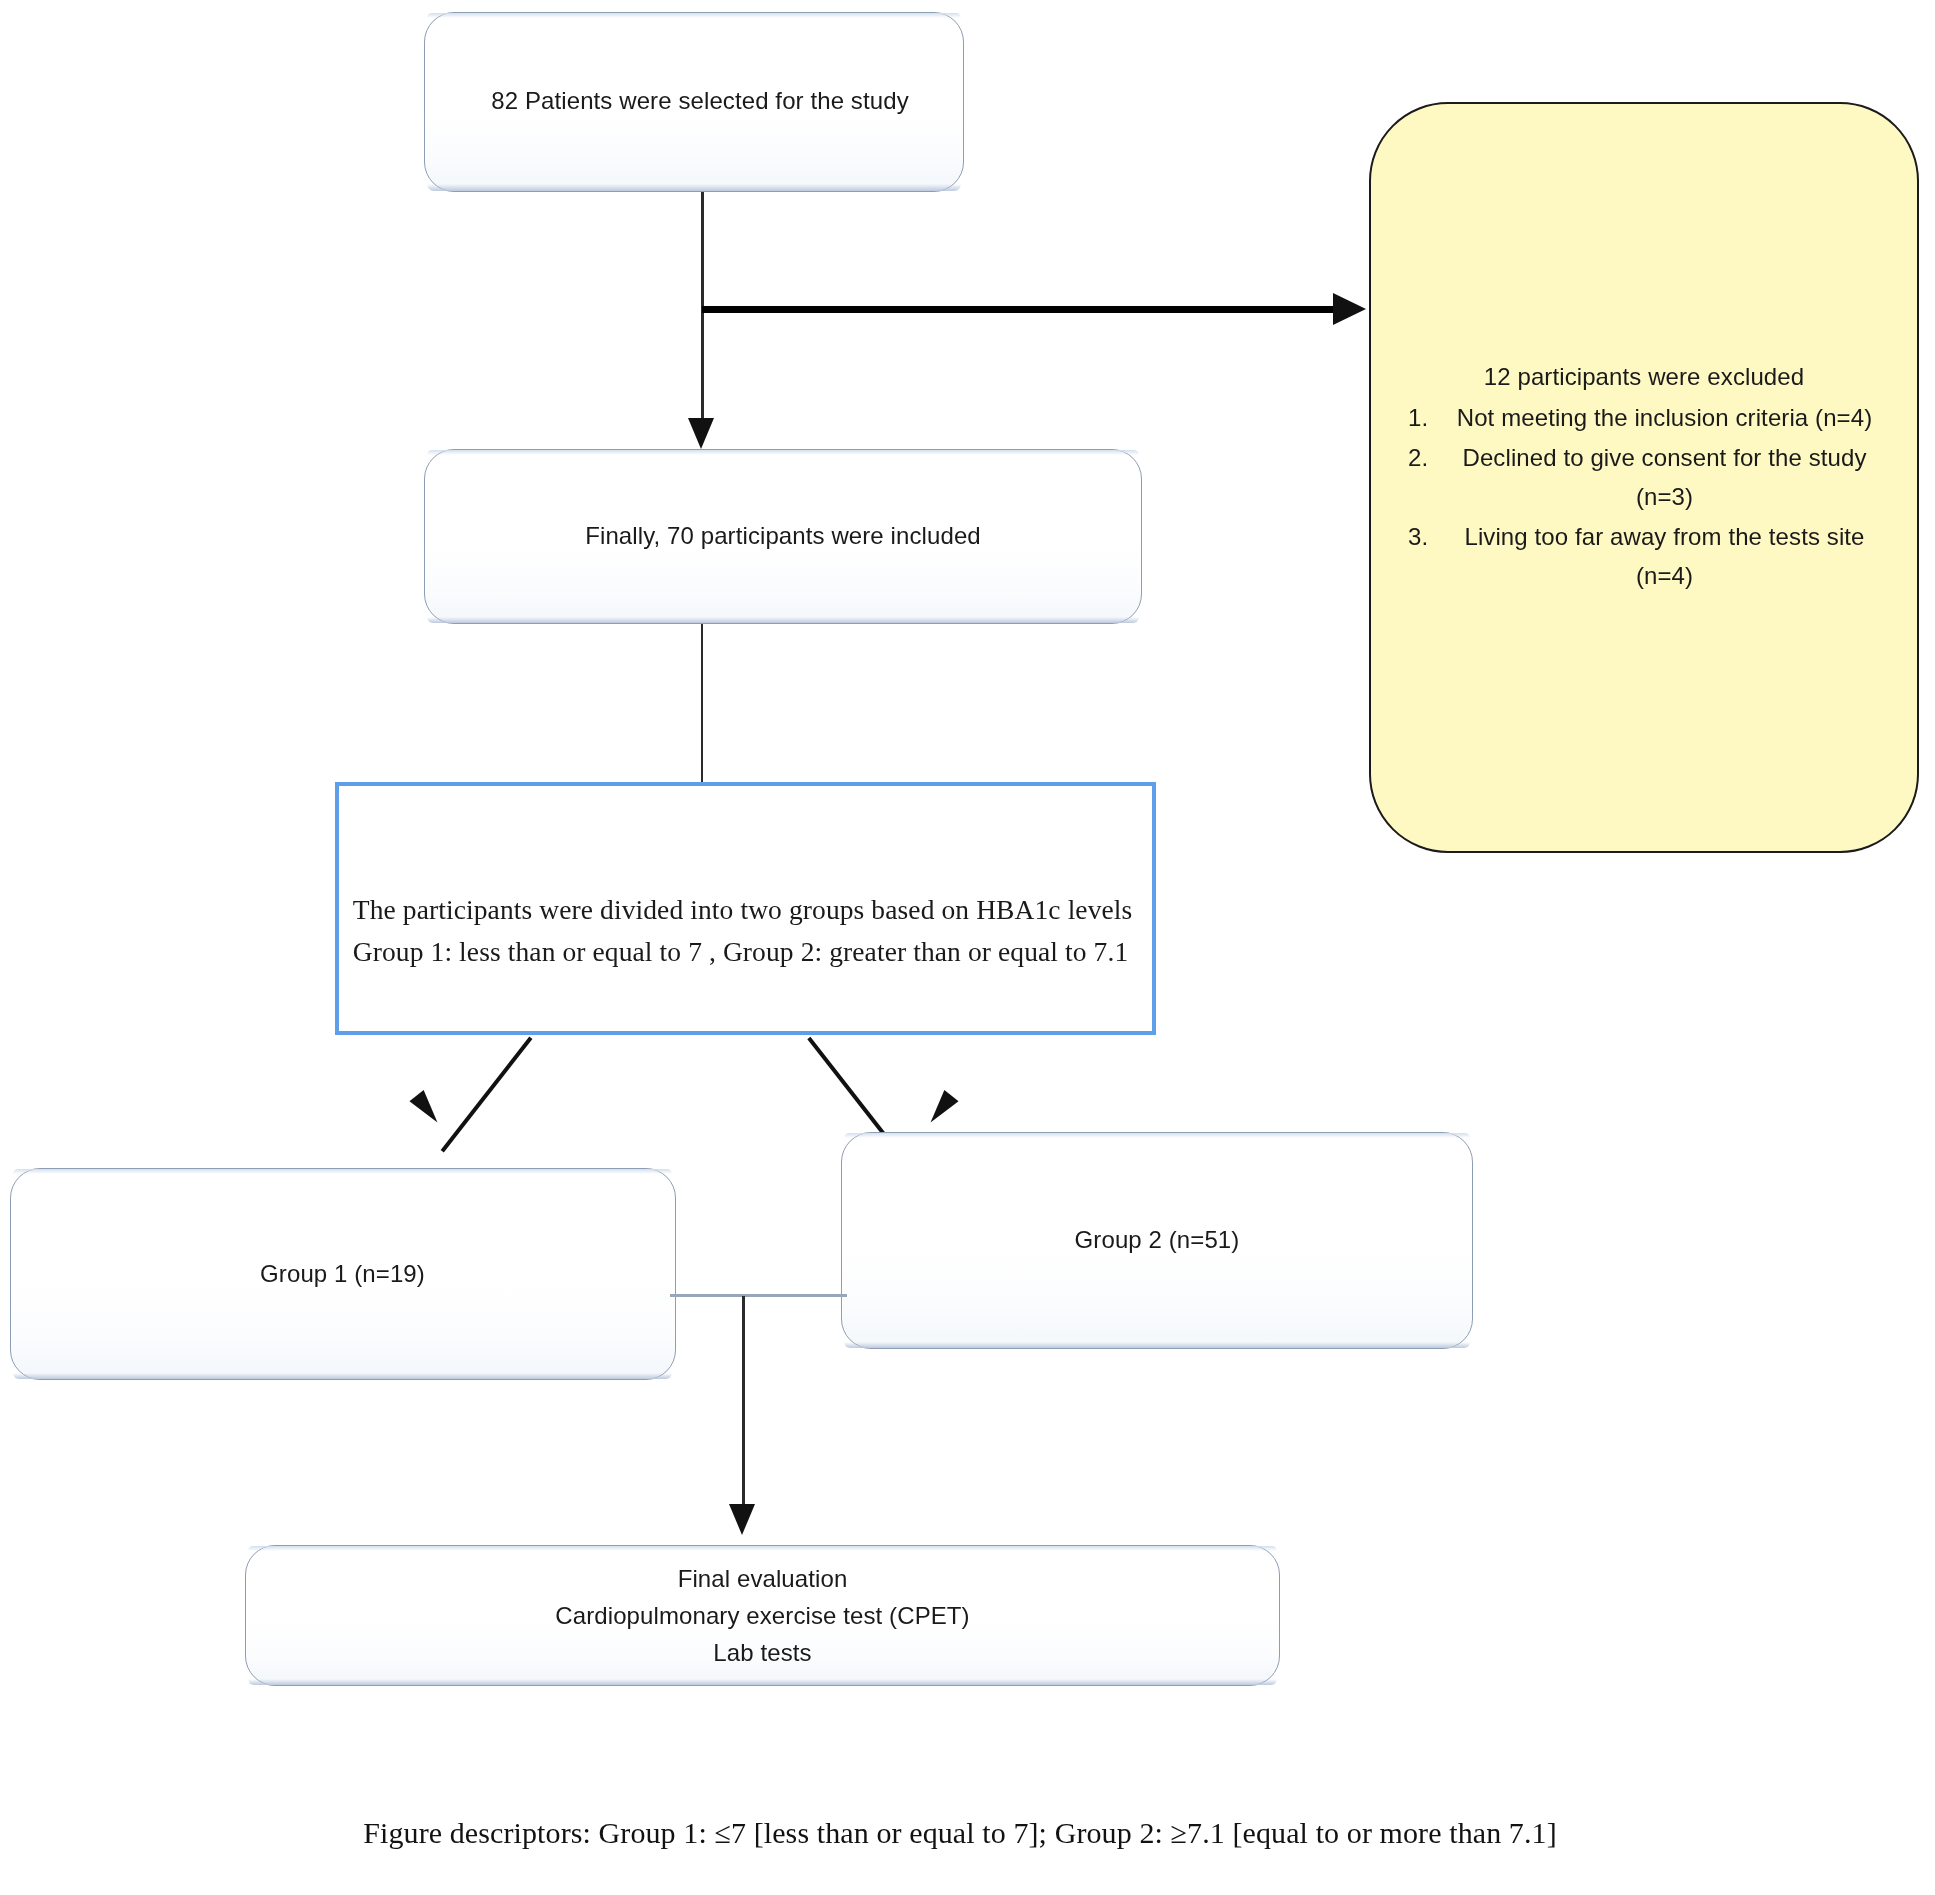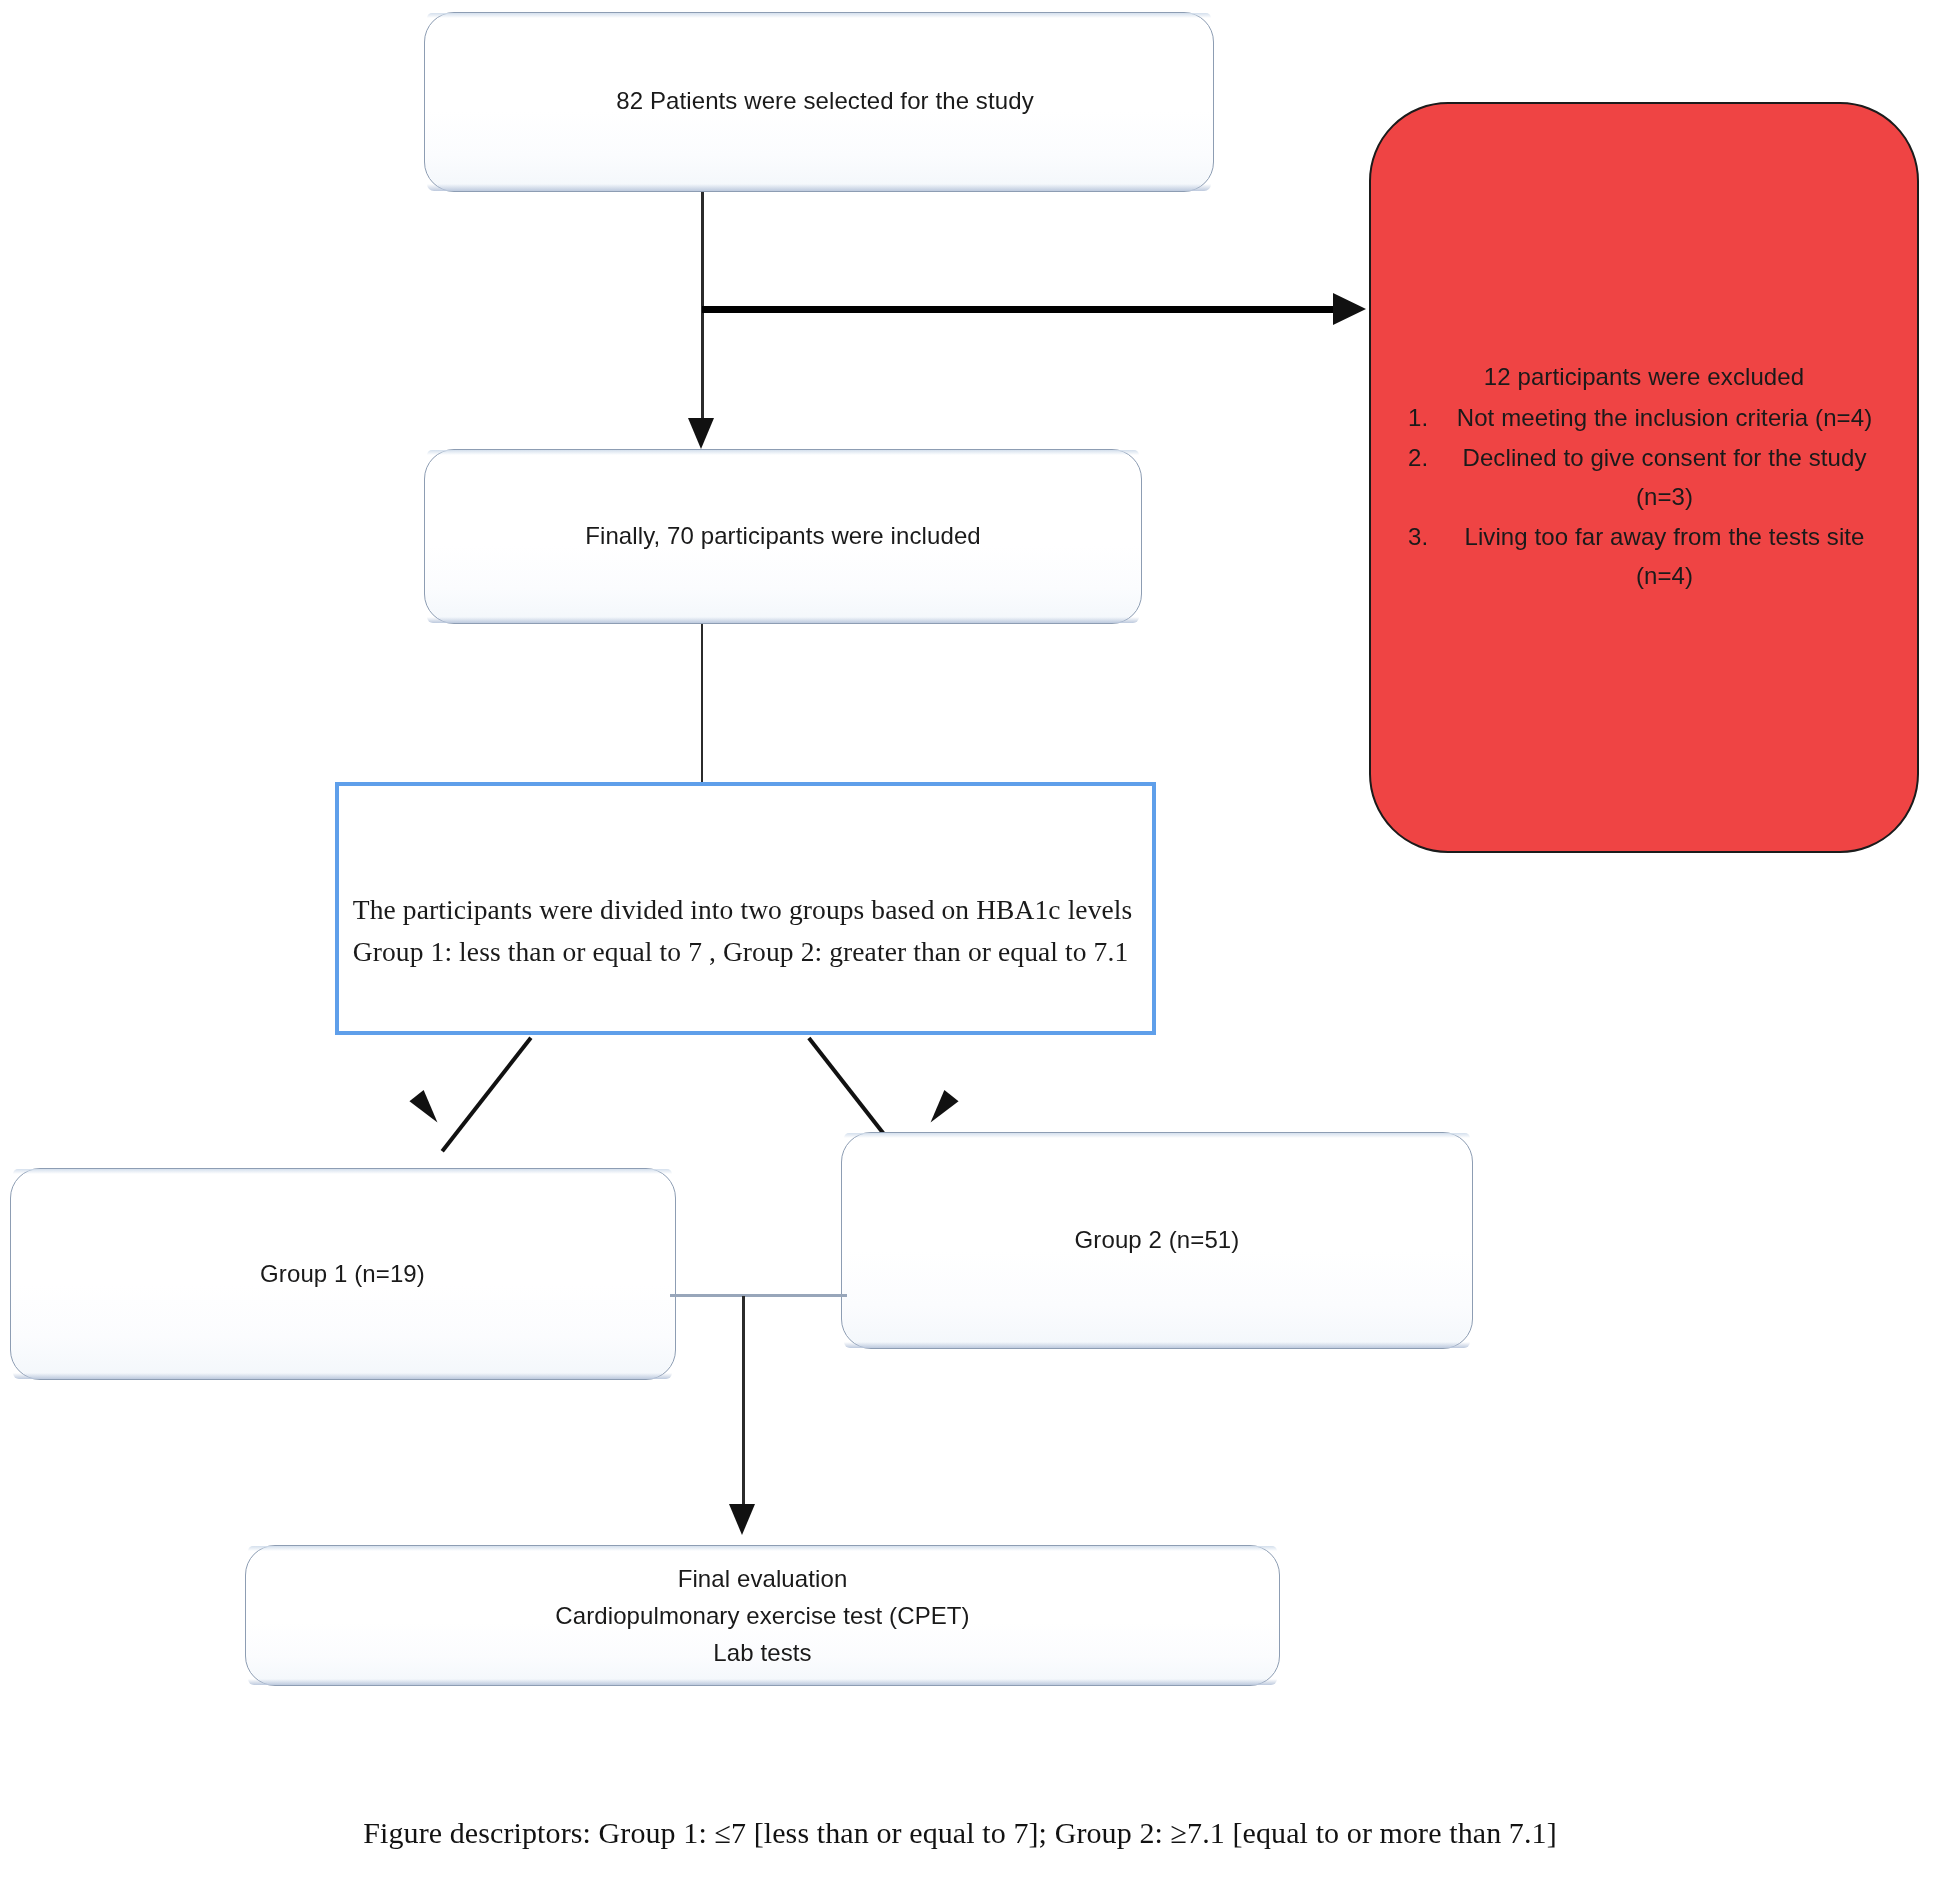--- a/index.html
+++ b/index.html
@@ -35,28 +35,28 @@
     background:linear-gradient(180deg,rgba(210,222,236,.95),rgba(255,255,255,0));
     border-radius:30px 30px 0 0;pointer-events:none;
   }
   .node::after{
     content:"";position:absolute;left:2.1px;right:2.1px;bottom:0;height:6.4px;
     background:linear-gradient(0deg,rgba(186,199,220,.95),rgba(255,255,255,0));
     border-radius:0 0 30px 30px;pointer-events:none;
   }
 
   
-  #node-selected{ left:424px;  top:11.6px;   width:790px; height:180px;padding-left:12px; }
+  #node-selected{ left:424px;  top:11.6px;   width:540px; height:180px;padding-left:12px; }
   #node-included{ left:424px;  top:449px;  width:718px; height:175px; }
 
   #node-excluded{
     left:1369px; top:102px; width:550px; height:751px;
     border:2.1px solid #1b1b1b;
     border-radius:79px;
-    background:#ef4444;
+    background:#fef9c3;
     box-shadow:none;
     align-items:center;
     font-size:24px;
     line-height:1.62;
   }
   #node-excluded::before,#node-excluded::after{display:none;}
   .excl-wrap{width:100%;padding:0 30px;box-sizing:border-box;text-align:center;}
   .excl-head{text-align:center;margin-bottom:2.1px;}
   .excl-list{
     list-style:none;margin:0;padding:0;

